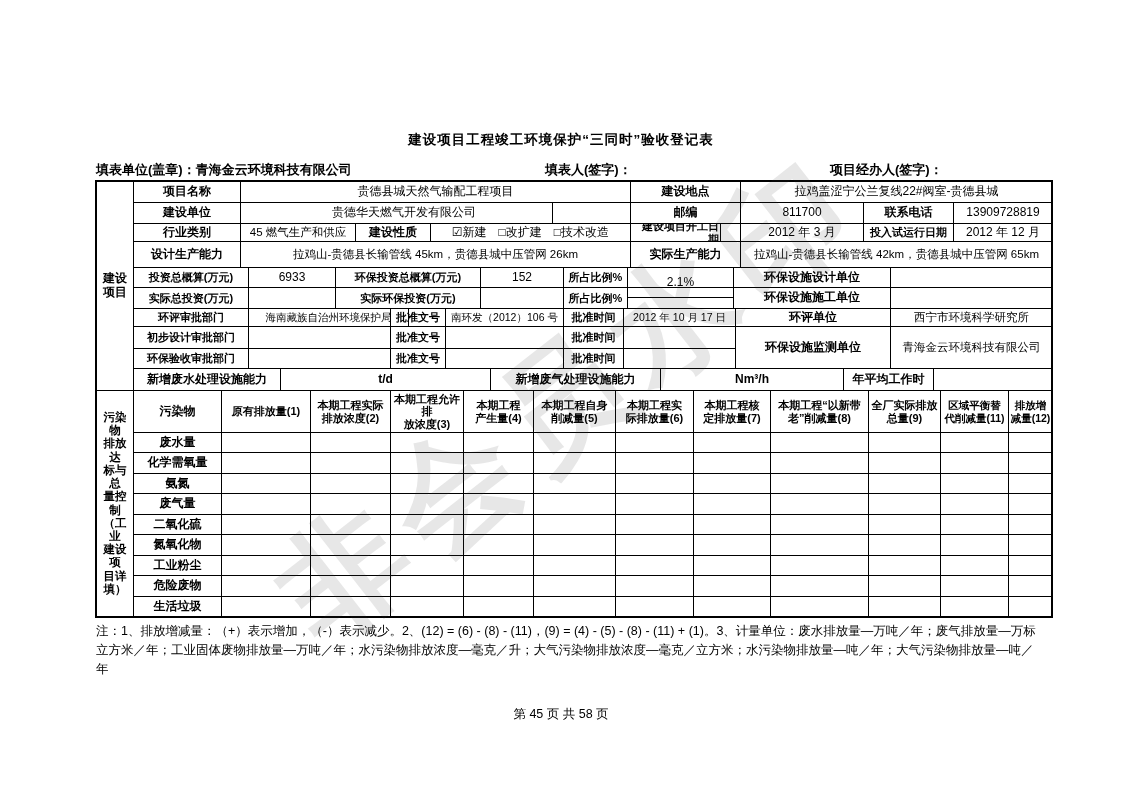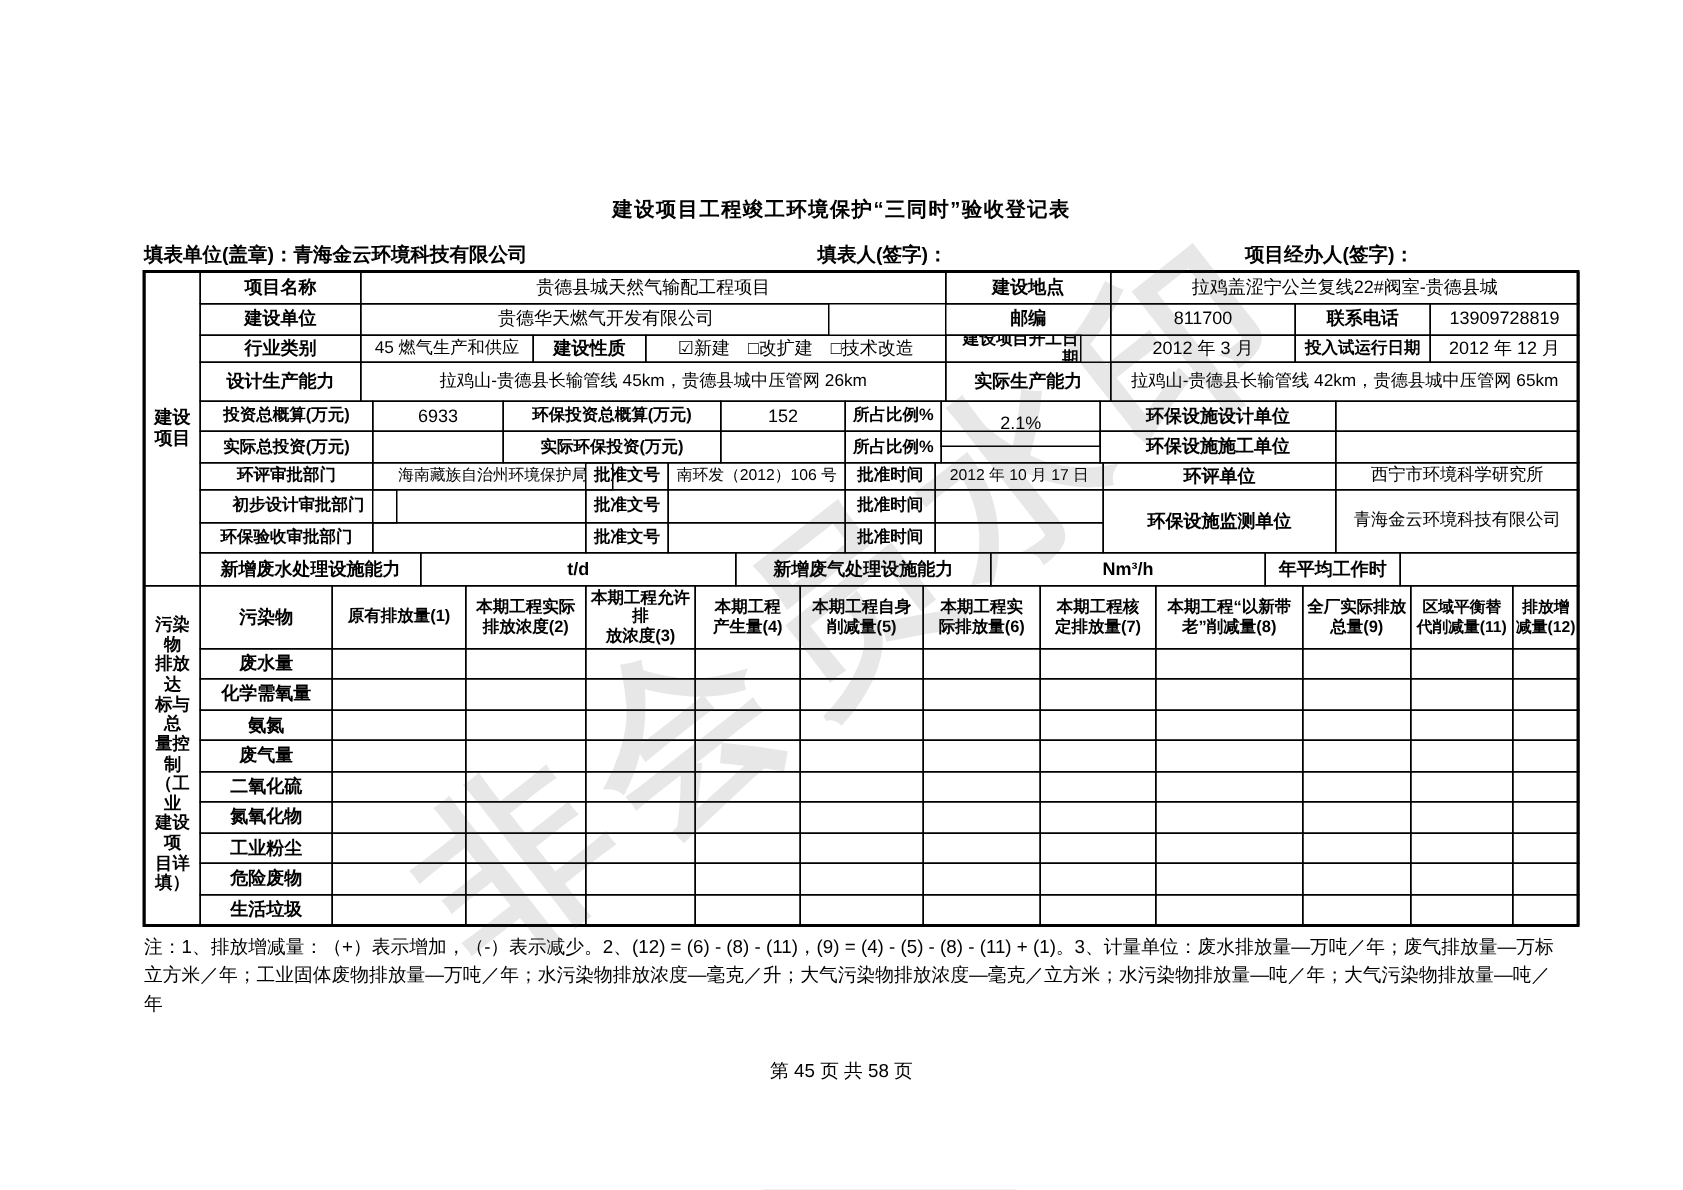--- a/index.html
+++ b/index.html
@@ -87,21 +87,21 @@
       <div class="cell b" style="left: 733px; top: 287px; width: 158px; height: 22px;">环保设施施工单位</div>
       <div class="cell" style="left: 890px; top: 287px; width: 163px; height: 22px;"></div>
       <div class="cell b" style="left: 133px; top: 308px; width: 116px; height: 19px; font-size: 11px;">环评审批部门</div>
       <div class="cell" style="left: 248px; top: 308px; width: 161px; height: 19px; font-size: 10.5px;">海南藏族自治州环境保护局</div>
       <div class="cell b" style="left: 390px; top: 308px; width: 56px; height: 19px; font-size: 11px;">批准文号</div>
       <div class="cell" style="left: 445px; top: 308px; width: 119px; height: 19px; font-size: 10.5px;">南环发（2012）106 号</div>
       <div class="cell b" style="left: 563px; top: 308px; width: 61px; height: 19px; font-size: 11px;">批准时间</div>
       <div class="cell" style="left: 623px; top: 308px; width: 113px; height: 19px; font-size: 10.5px;">2012 年 10 月 17 日</div>
       <div class="cell b" style="left: 735px; top: 308px; width: 156px; height: 19px;">环评单位</div>
       <div class="cell" style="left: 890px; top: 308px; width: 163px; height: 19px; font-size: 11.5px;">西宁市环境科学研究所</div>
-      <div class="cell b" style="left: 133px; top: 326px; width: 132px; height: 23px; font-size: 11px;">初步设计审批部门</div>
+      <div class="cell b" style="left: 133px; top: 326px; width: 116px; height: 23px; font-size: 11px;">初步设计审批部门</div>
       <div class="cell" style="left: 248px; top: 326px; width: 143px; height: 23px;"></div>
       <div class="cell b" style="left: 390px; top: 326px; width: 56px; height: 23px; font-size: 11px;">批准文号</div>
       <div class="cell" style="left: 445px; top: 326px; width: 119px; height: 23px;"></div>
       <div class="cell b" style="left: 563px; top: 326px; width: 61px; height: 23px; font-size: 11px;">批准时间</div>
       <div class="cell" style="left: 623px; top: 326px; width: 113px; height: 23px;"></div>
       <div class="cell b" style="left: 735px; top: 326px; width: 156px; height: 43px;">环保设施监测单位</div>
       <div class="cell" style="left: 890px; top: 326px; width: 163px; height: 43px; font-size: 11.5px;">青海金云环境科技有限公司</div>
       <div class="cell b" style="left: 133px; top: 348px; width: 116px; height: 21px; font-size: 11px;">环保验收审批部门</div>
       <div class="cell" style="left: 248px; top: 348px; width: 143px; height: 21px;"></div>
       <div class="cell b" style="left: 390px; top: 348px; width: 56px; height: 21px; font-size: 11px;">批准文号</div>

